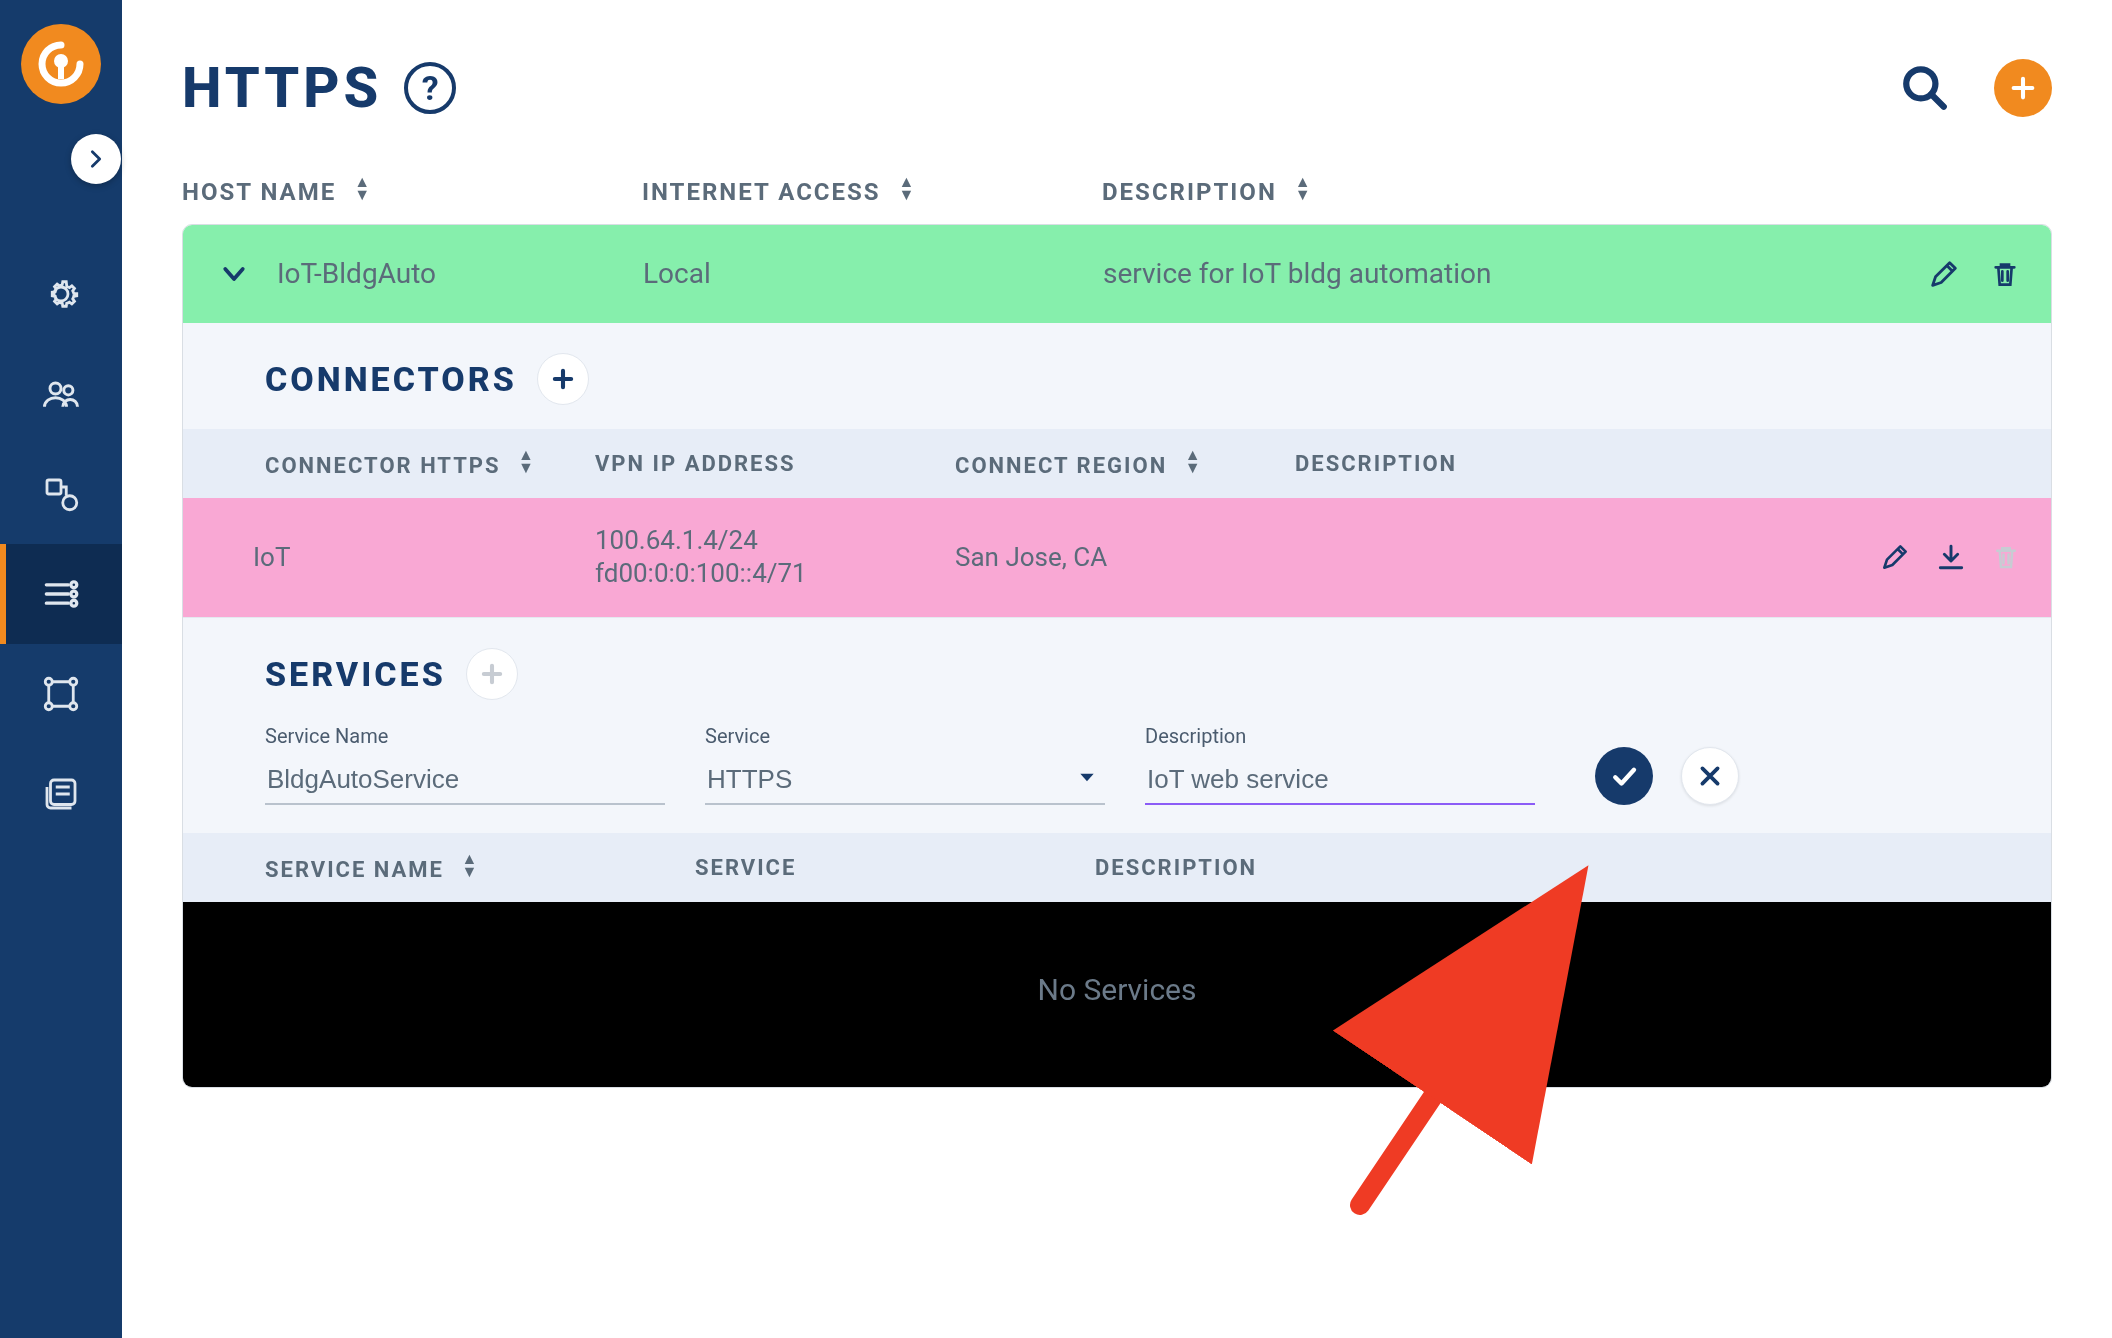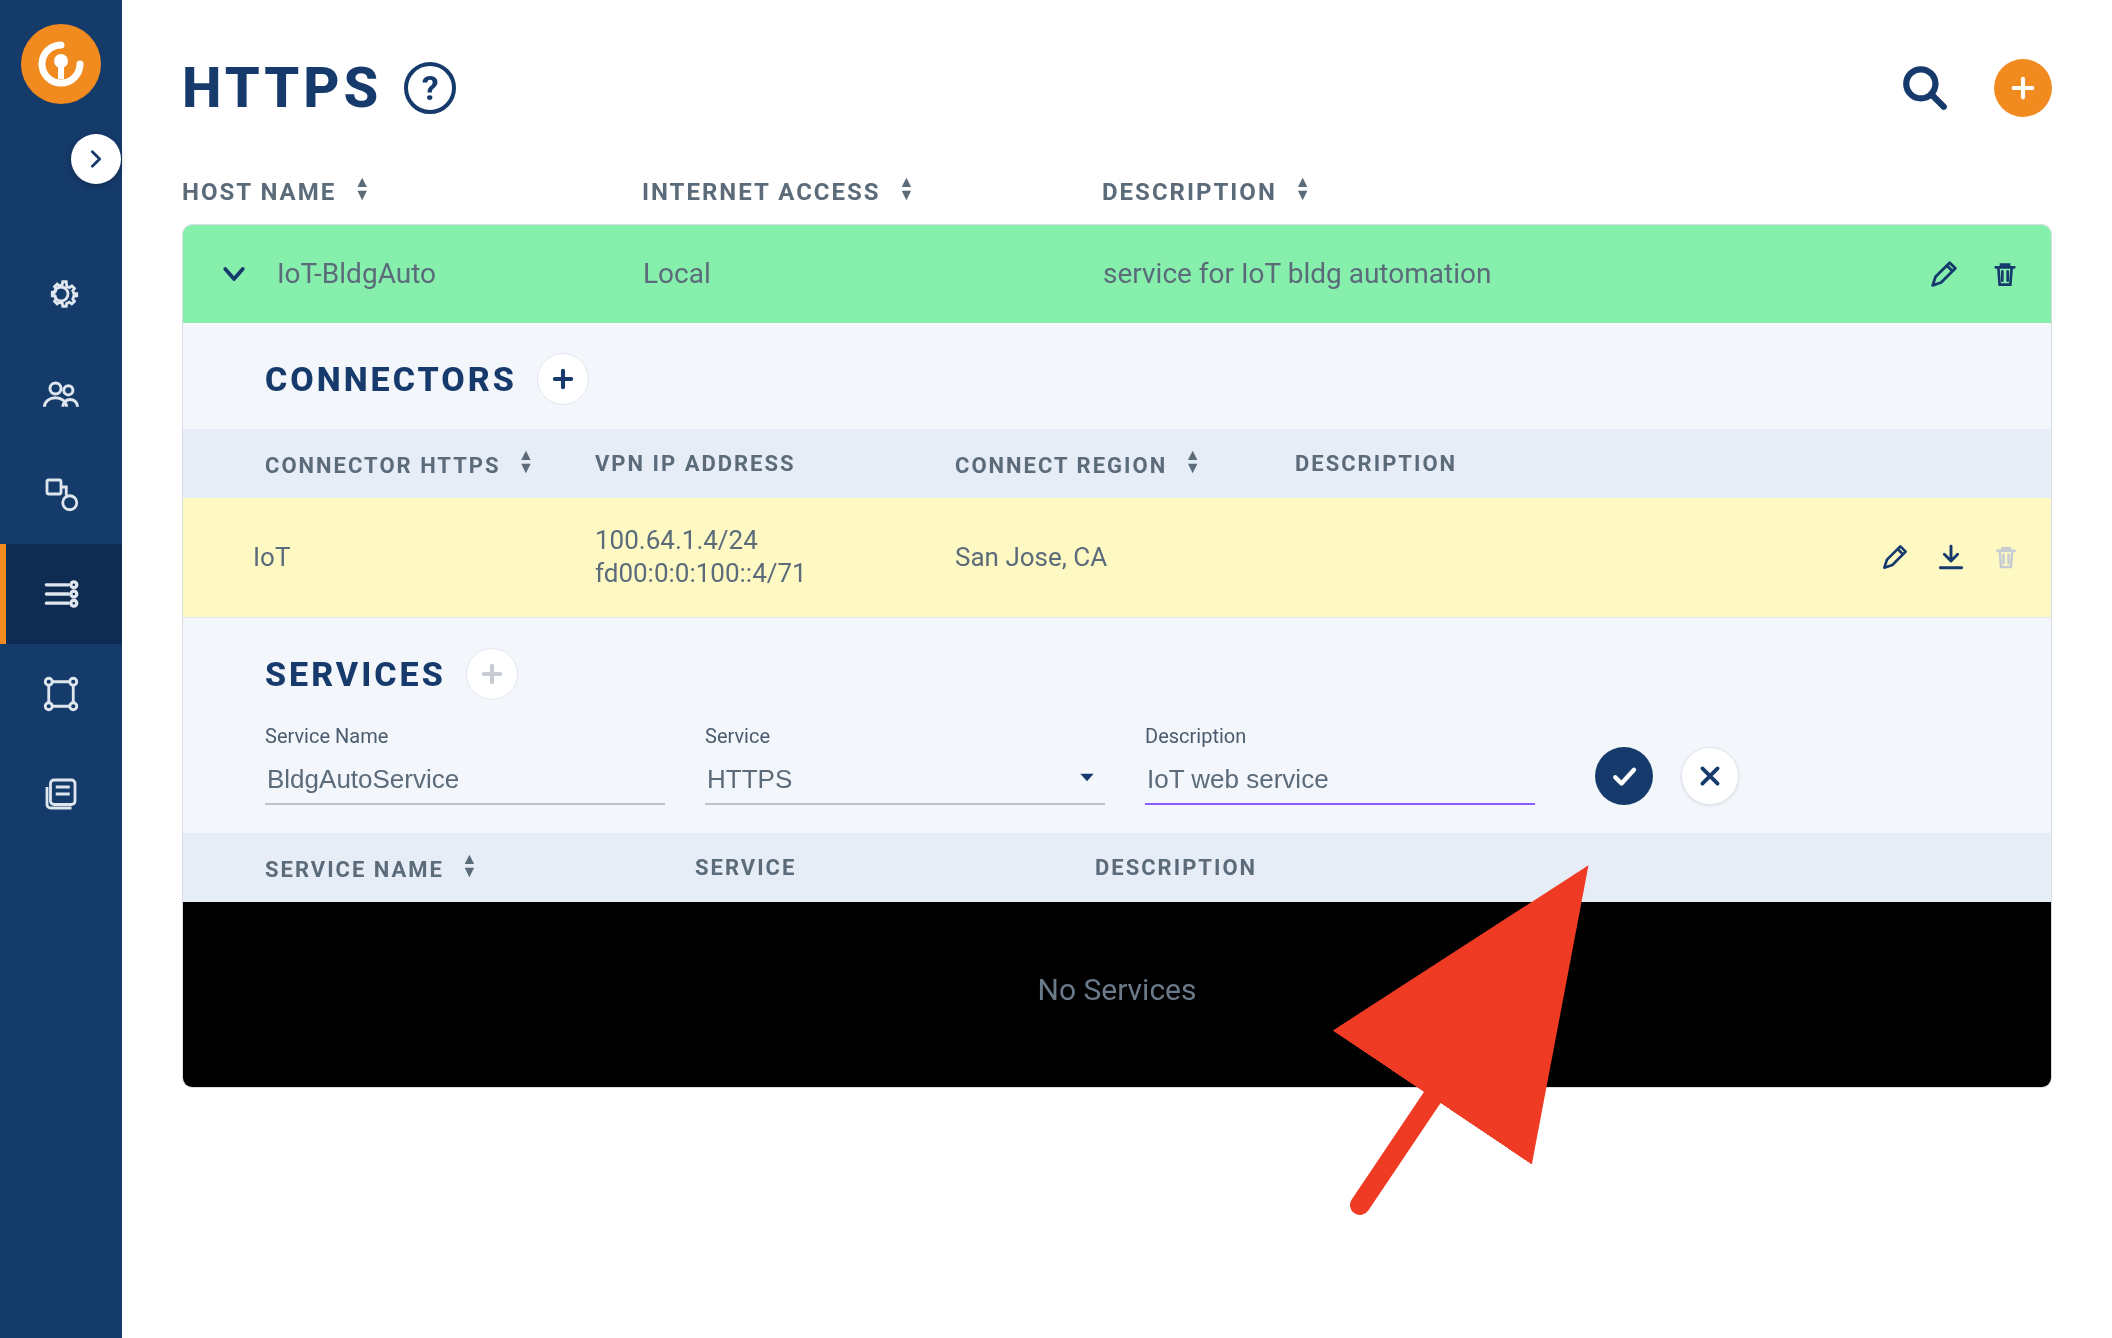--- a/index.html
+++ b/index.html
@@ -152,21 +152,21 @@
     font-weight: 700;
     letter-spacing: 2px;
     color: #5b6b7a;
   }
   .conn-header-row .c1 { width: 330px; }
   .conn-header-row .c2 { width: 360px; }
   .conn-header-row .c3 { width: 340px; }
   .conn-header-row .c4 { flex: 1; }
   .conn-data-row {
     display: flex; align-items: center;
-    background: #fef9c3;
+    background: #f9a8d4;
     padding: 26px 30px 26px 70px;
     font-size: 26px;
     color: #5b6b7a;
     border-bottom: 1px solid #e4e9f0;
   }
   .conn-data-row .c1 { width: 342px; }
   .conn-data-row .c2 { width: 360px; line-height: 1.3; }
   .conn-data-row .c3 { width: 340px; }
   .conn-data-row .c4 { flex: 1; }
   .conn-data-row .actions { display:flex; gap: 24px; align-items:center; }

